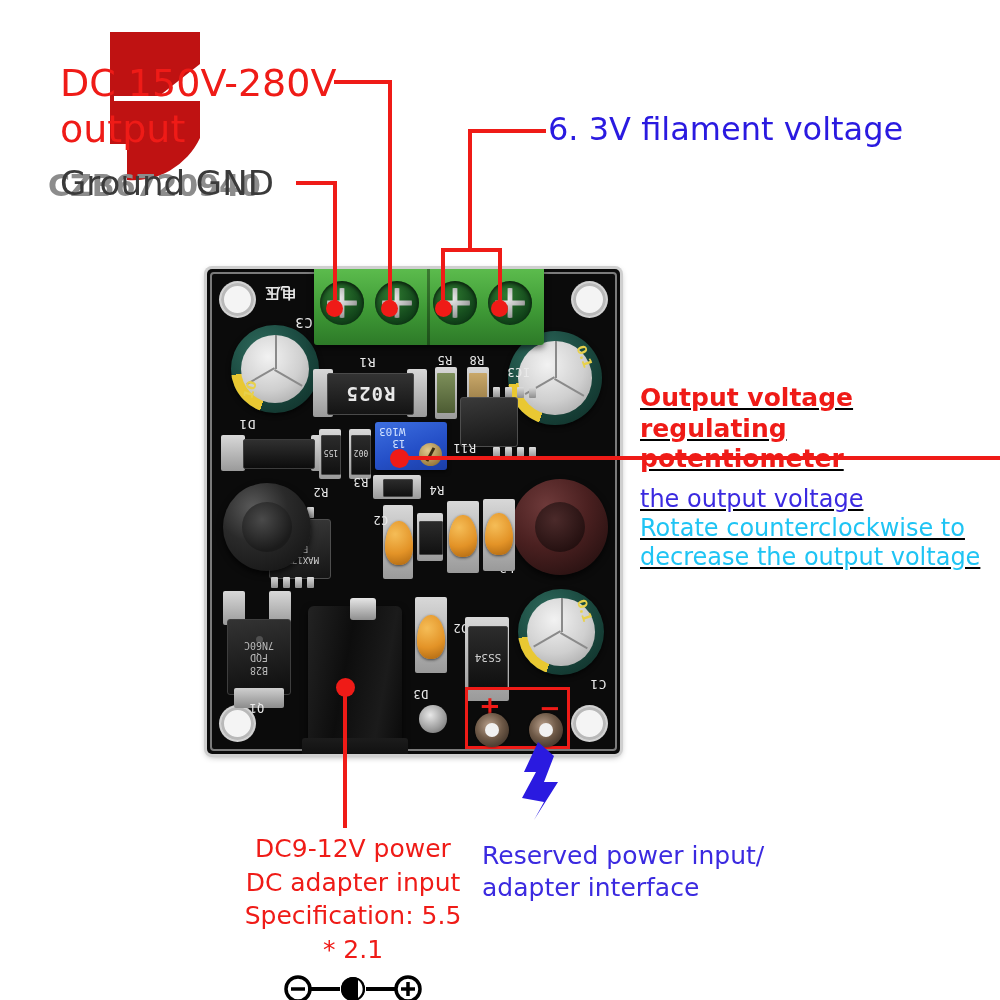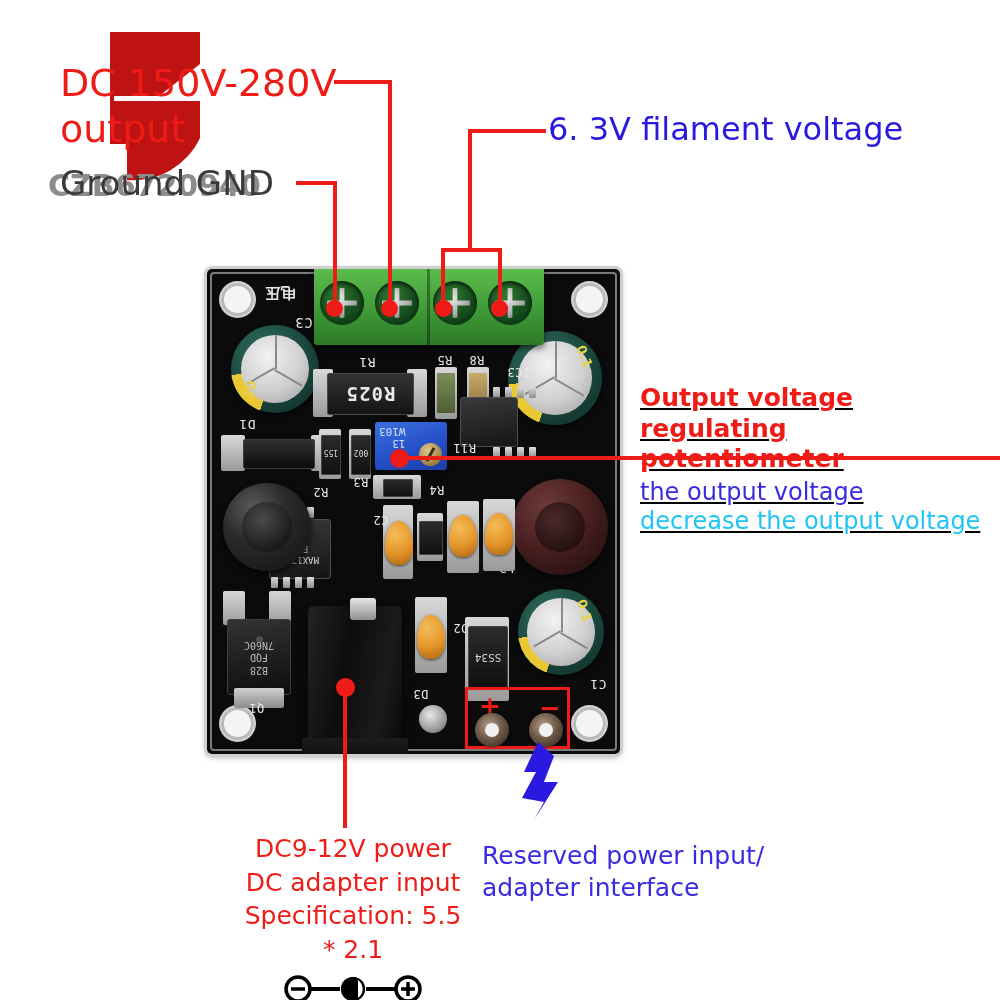--- a/index.html
+++ b/index.html
@@ -408,21 +408,22 @@
     <div>output</div>
   </div>
 
   <div class="ann" id="lbl-gnd">Ground GND</div>
 
   <div class="ann" id="lbl-fil">6. 3V filament voltage</div>
 
   <div id="pot-block">
     <div class="title">Output voltage regulating</div>
     <div class="title">potentiometer</div>
-    <div class="cw" style="margin-top:3px;">the output voltage</div>
+    <div class="cw" style="margin-top:10px;">the output voltage</div>
+    <div class="ccw">Rotate counterclockwise to</div>
     <div class="ccw">decrease the output voltage</div>
   </div>
 
   <div id="lbl-dc">
     <div>DC9-12V power</div>
     <div>DC adapter input</div>
     <div>Specification: 5.5 * 2.1</div>
     <svg width="150" height="34" viewBox="0 0 150 34" style="margin-top:6px;">
       <line x1="30" y1="17" x2="62" y2="17" stroke="#000" stroke-width="4"></line>
       <line x1="88" y1="17" x2="118" y2="17" stroke="#000" stroke-width="4"></line>

